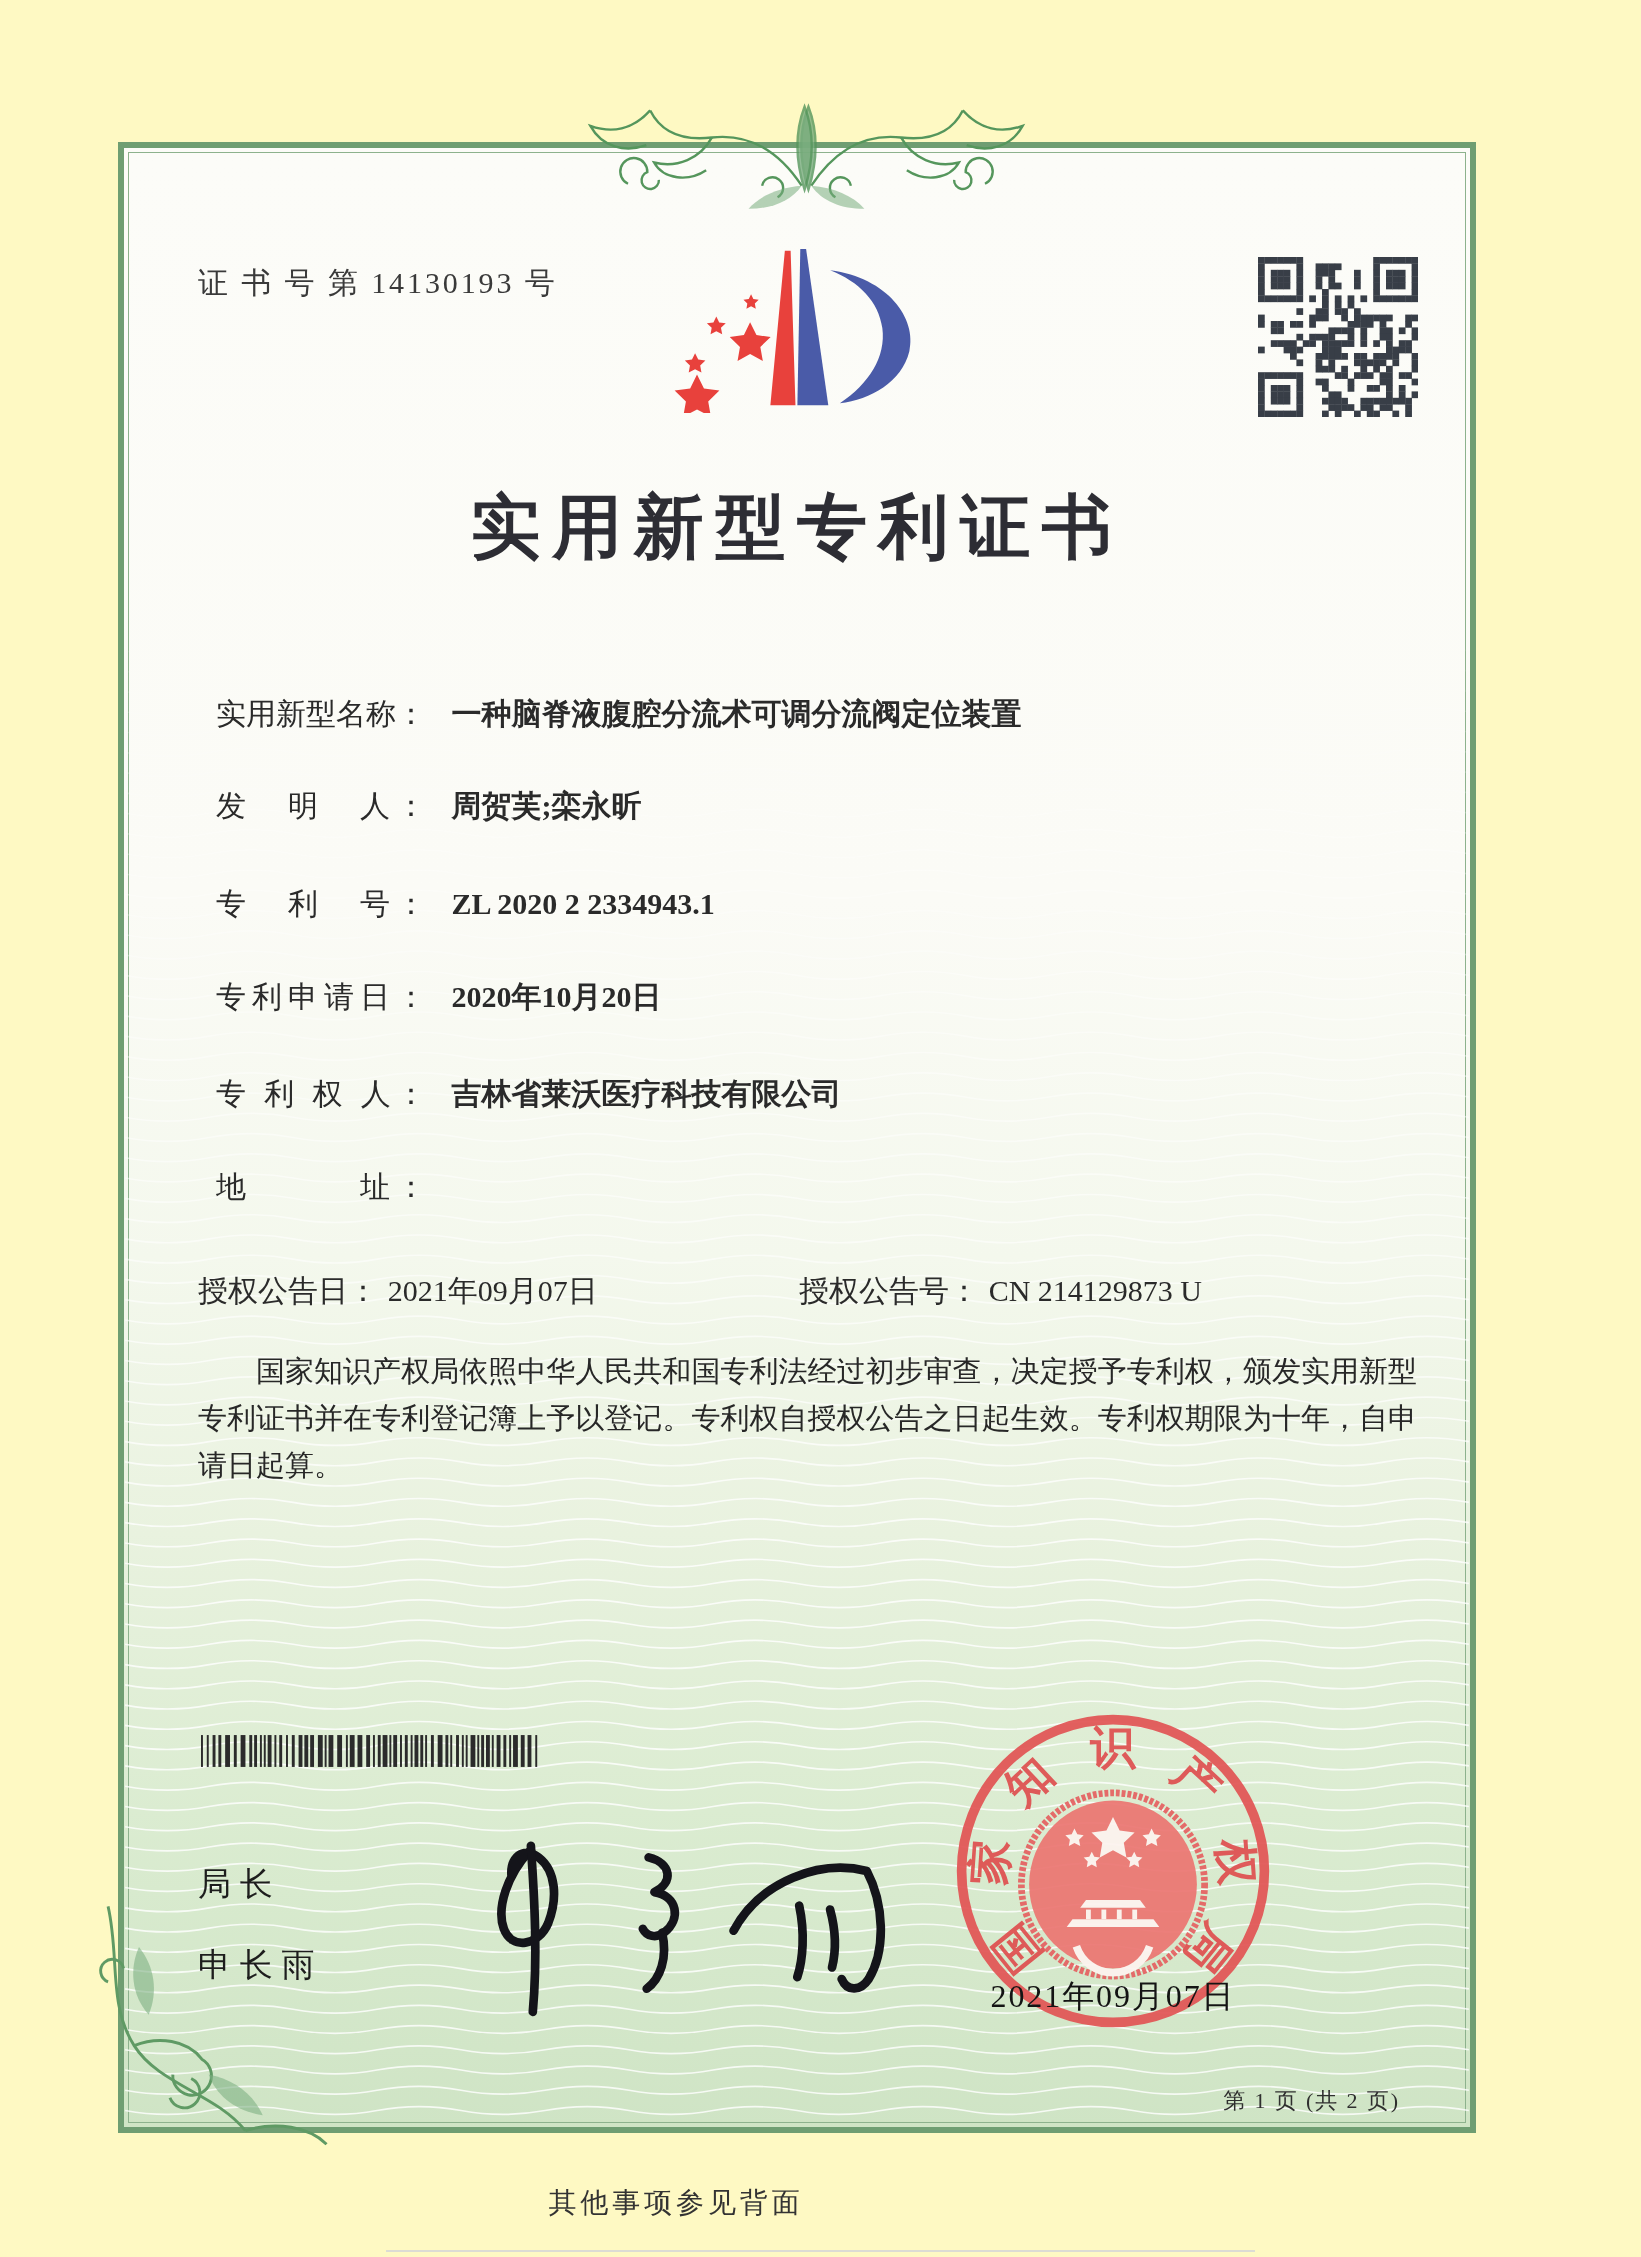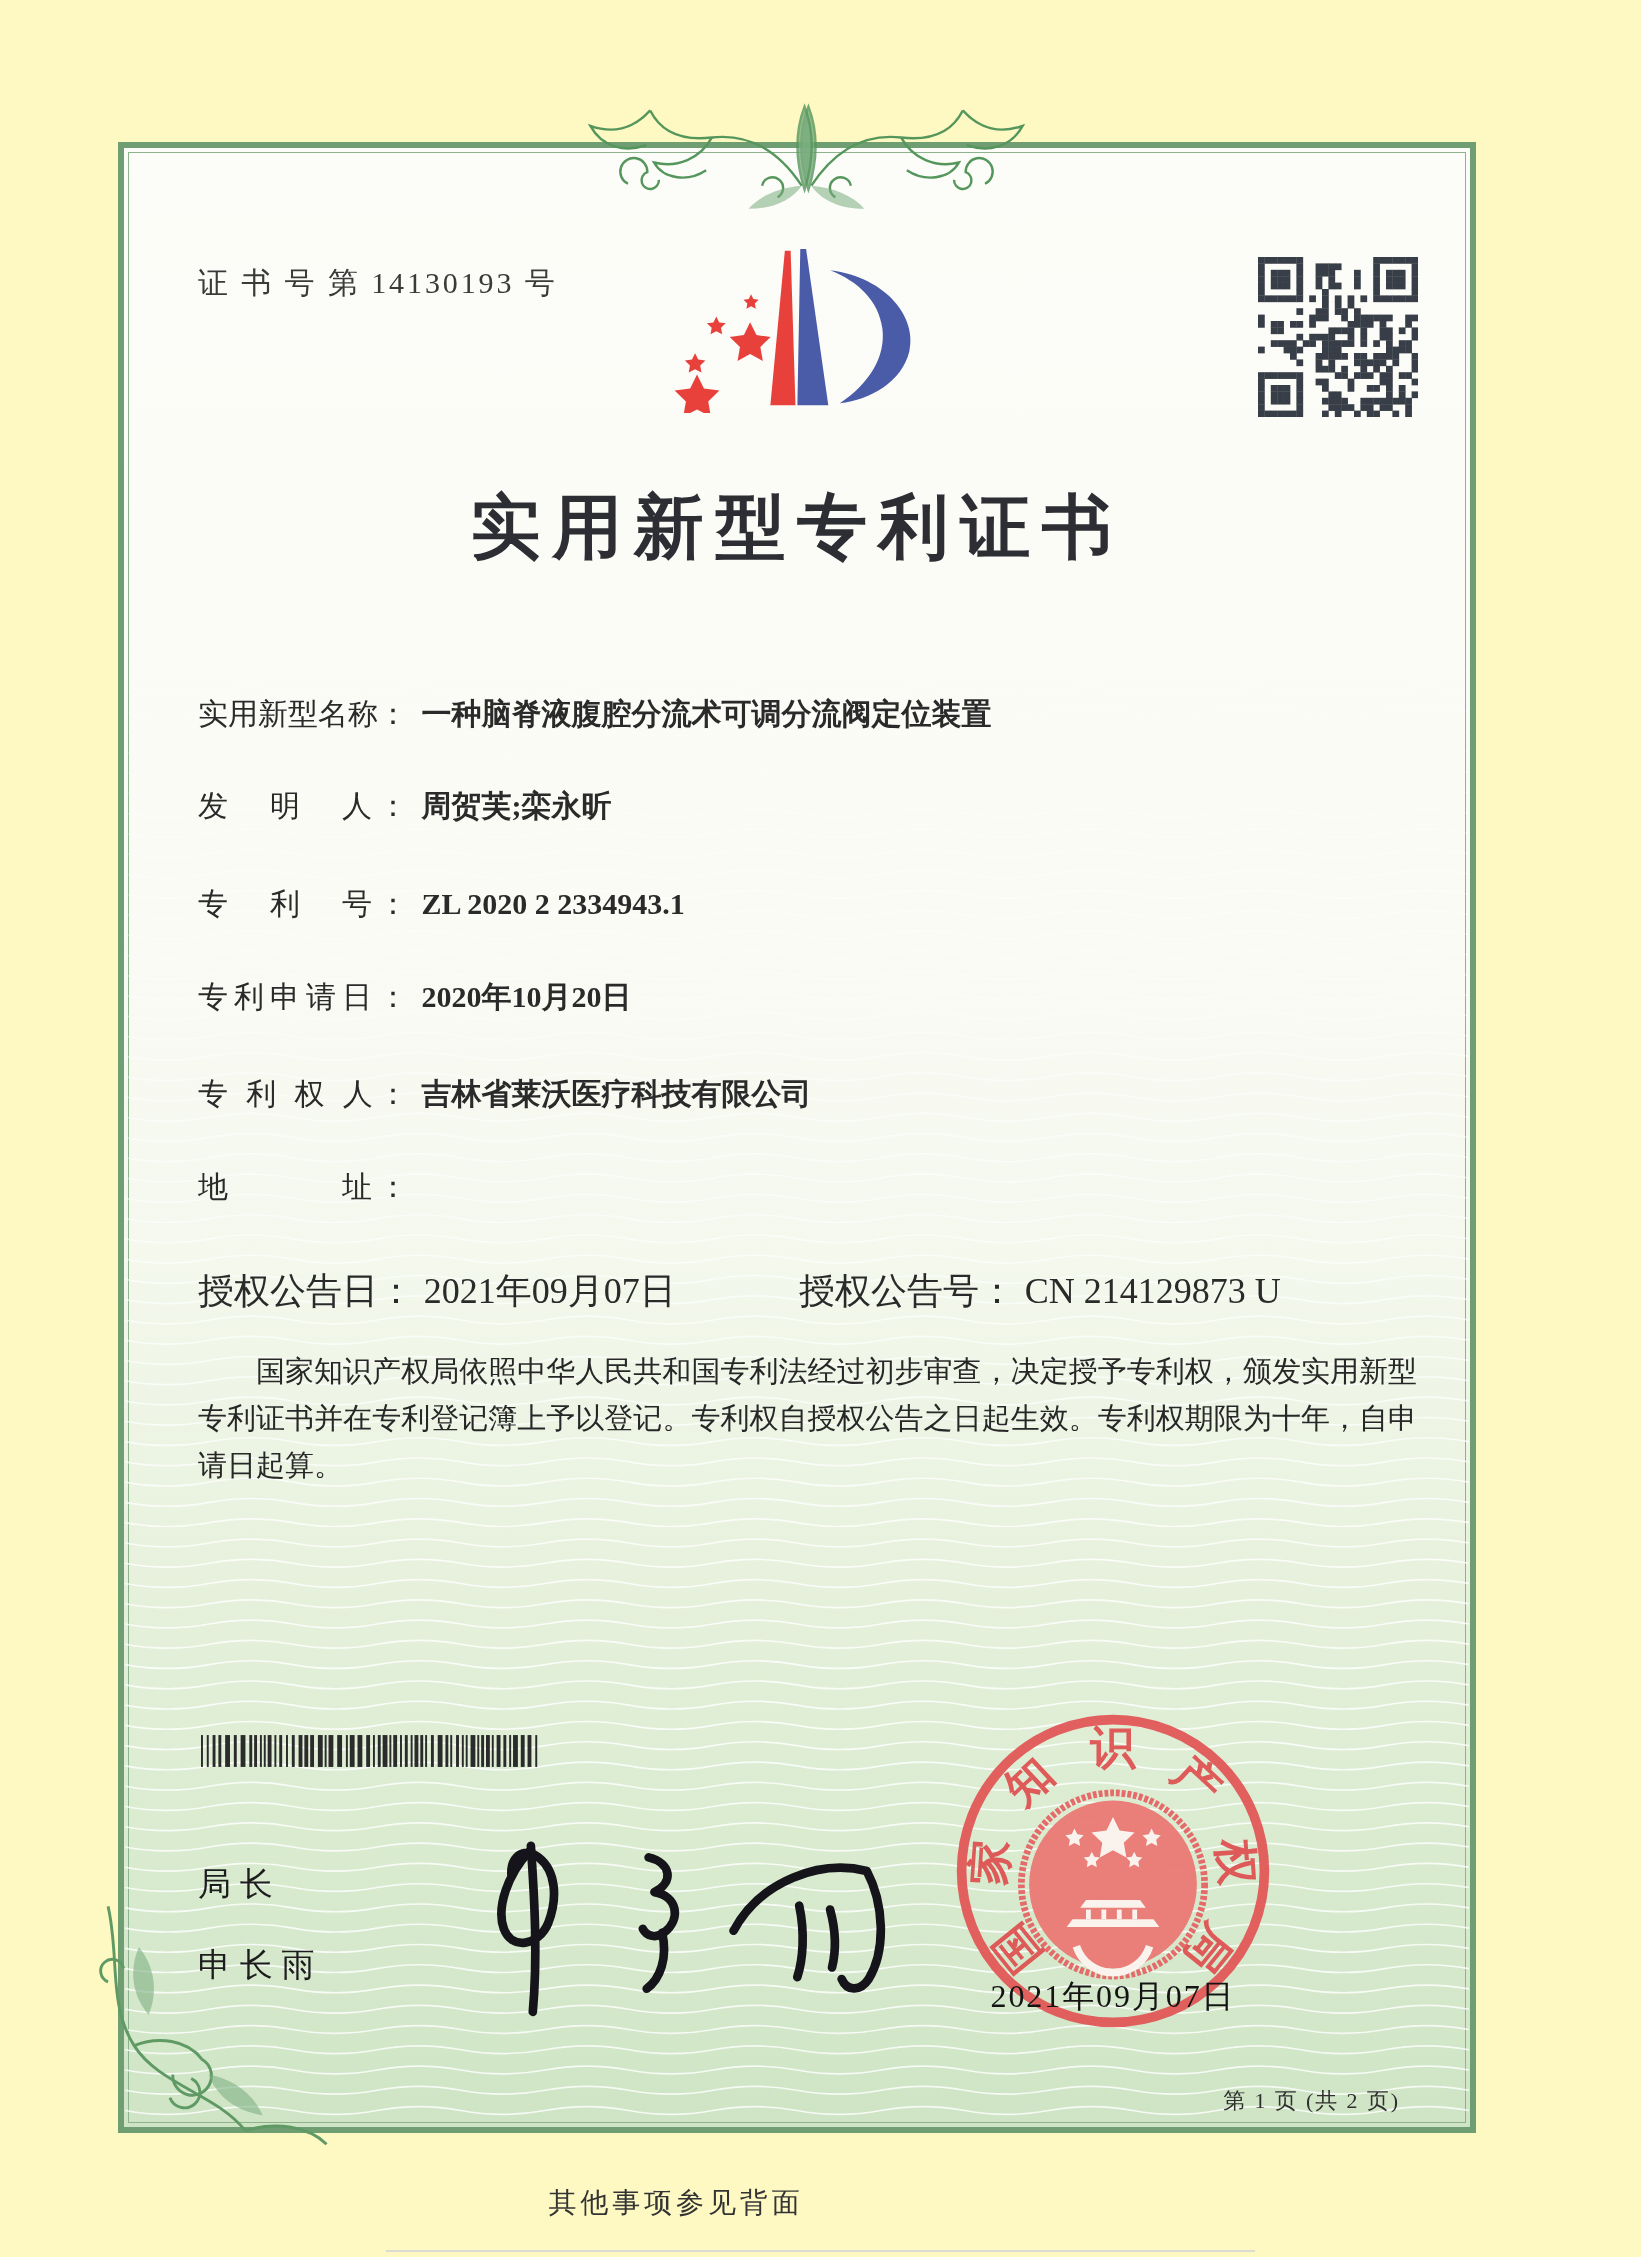--- a/index.html
+++ b/index.html
@@ -10,25 +10,25 @@
   .frame{left:118px;top:142px;width:1358px;height:1991px;box-sizing:border-box;
          border:6.8px solid #6f9e72;
          background:linear-gradient(180deg,#fcfcf8 0%,#fbfbf6 38%,#f4f8ed 56%,#e9f2df 70%,#dbecd1 84%,#cfe4c5 100%);}
   .frame-inner{position:absolute;left:3.9px;top:3.9px;right:3.9px;bottom:3.9px;border:1.9px solid #8db28d;}
   #waves-svg{left:125px;top:149px;pointer-events:none;}
   
   .cert-number{left:198px;top:263px;font-size:30px;letter-spacing:2.9px;color:#3a3a3a;white-space:pre;}
   .title{left:118px;top:481px;width:1358px;text-align:center;font-size:70px;font-weight:bold;
          letter-spacing:11.6px;color:#2d2d34;}
   
-  .field-row{left:198px;width:1226px;font-size:30px;display:flex;line-height:42px;}
+  .field-row{left:216px;width:1226px;font-size:30px;display:flex;line-height:42px;gap:12px;}
   .flabel{flex:none;width:210px;text-align:justify;text-align-last:justify;-moz-text-align-last:justify;
           text-justify:inter-character;white-space:pre;}
   .fvalue{padding-left:13.5px;white-space:pre;font-weight:bold;}
-  .grant-group{font-size:36px;line-height:42px;display:flex;}
+  .grant-group{font-size:30px;line-height:42px;display:flex;}
   .grant-group .glabel{white-space:pre;}
   .grant-group .gvalue{padding-left:9.7px;white-space:pre;}
   
   .legal{left:182px;top:1332px;width:1251px;font-size:29px;line-height:47px;text-align:justify;color:#272727;}
   .legal p{margin:16px;text-indent:2em;}
   .legal p + p{margin-top:9.7px;}
   
   .officer-title{left:198px;top:1862px;font-size:33px;letter-spacing:8.7px;color:#1d1d1d;}
   .officer-name{left:198px;top:1943px;font-size:33px;letter-spacing:8.7px;color:#1d1d1d;}
   

